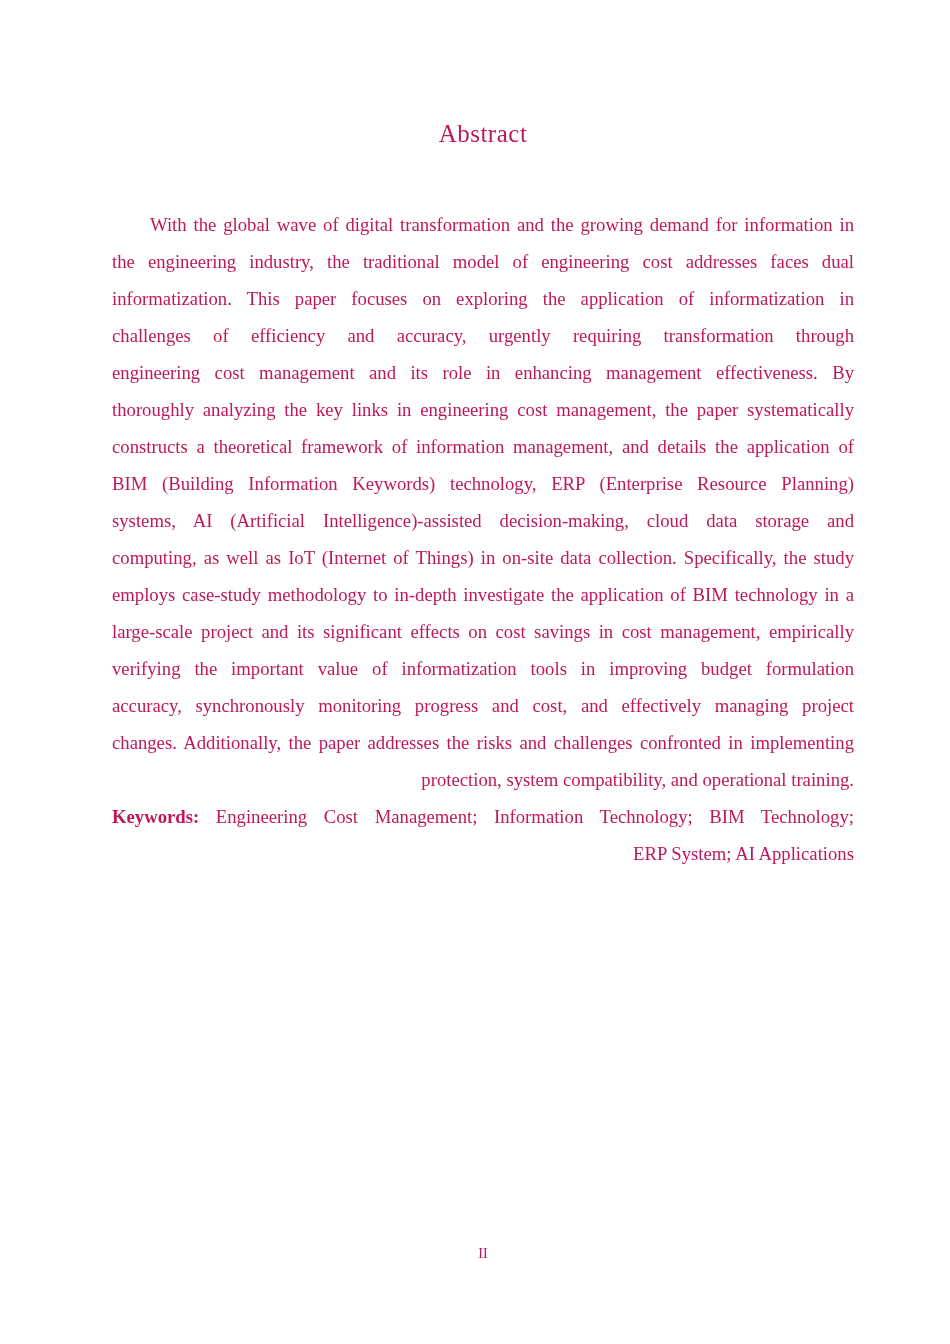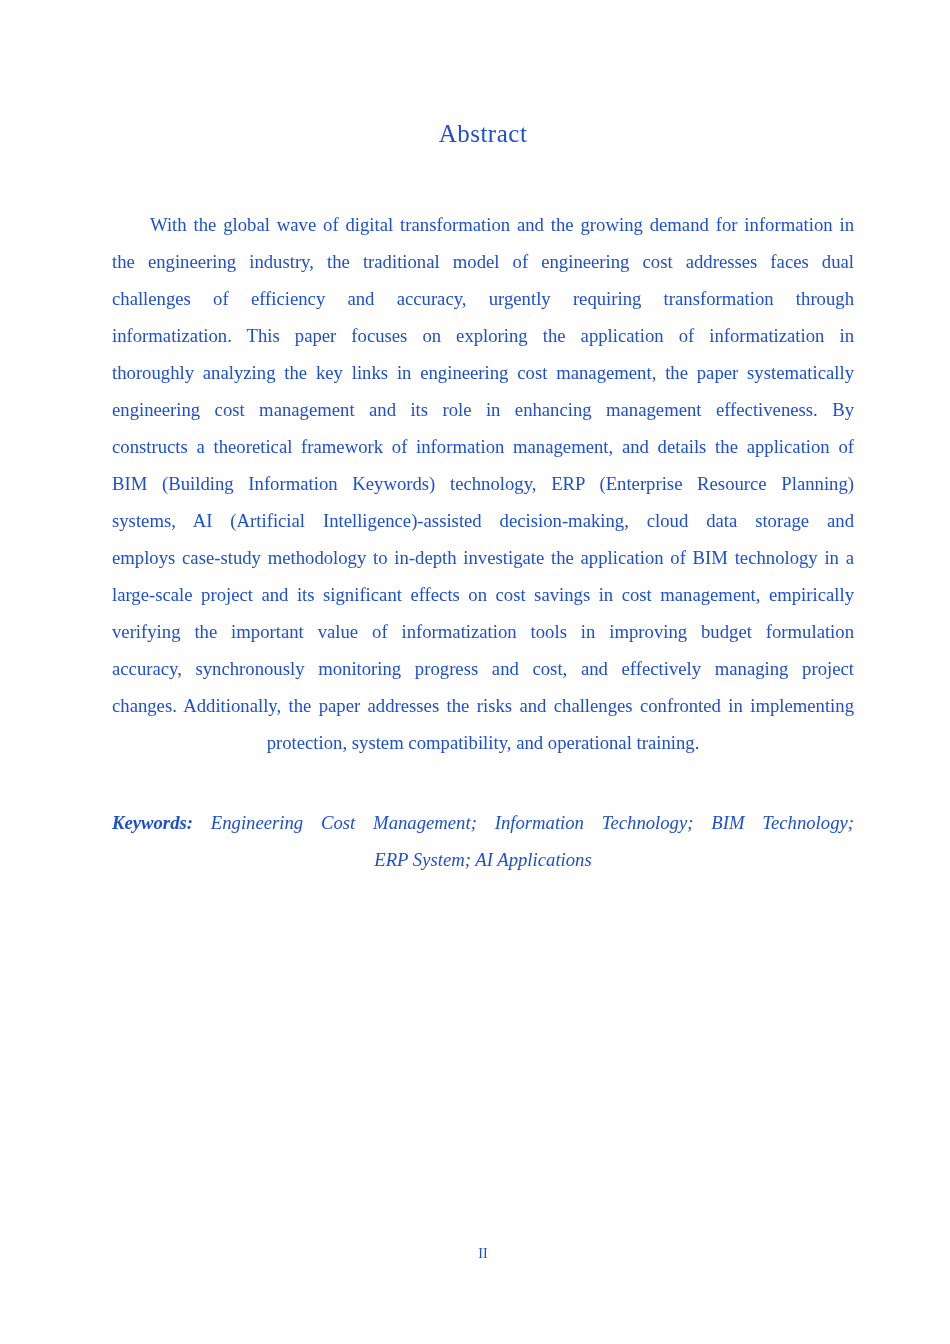--- a/index.html
+++ b/index.html
@@ -3,21 +3,21 @@
 <meta charset="utf-8">
 <style>
   * { margin: 0; padding: 0; box-sizing: border-box; }
   html, body { background: #ffffff; }
   .page {
     position: relative;
     width: 932px;
     height: 1344px;
     background: #ffffff;
     font-family: "Liberation Serif", "DejaVu Serif", serif;
-    color: #1d4ed8;
+    color: #be185d;
     overflow: hidden;
   }
   .content {
     position: absolute;
     left: 112px;
     top: 0;
     width: 742px;
   }
   .doc-title {
     margin-top: 116px;
@@ -26,35 +26,33 @@
     font-weight: 400;
     line-height: 36px;
     letter-spacing: 0.5px;
   }
   .abstract-body {
     margin-top: 54px;
     font-size: 18.7px;
     line-height: 37px;
   }
   .line {
-    text-align: center;
+    text-align: right;
     white-space: normal;
   }
   .line.just {
     text-align: justify;
     text-align-last: justify;
   }
   .line.indent {
     padding-left: 38px;
   }
   .keywords-block {
-    margin-top: 43px;
     font-size: 18.7px;
     line-height: 37px;
-    font-style: italic;
   }
   .kw-label {
     font-weight: bold;
   }
   .page-footer {
     position: absolute;
     top: 1246px;
     left: 112px;
     width: 742px;
     text-align: center;
@@ -66,27 +64,28 @@
 <body>
 
 <div class="page">
   <div class="content">
 
     <h1 class="doc-title">Abstract</h1>
 
     <div class="abstract-body">
       <div class="line just indent">With the global wave of digital transformation and the growing demand for information in</div>
       <div class="line just">the engineering industry, the traditional model of engineering cost addresses faces dual</div>
+      <div class="line just">informatization. This paper focuses on exploring the application of informatization in</div>
       <div class="line just">challenges of efficiency and accuracy, urgently requiring transformation through</div>
-      <div class="line just">informatization. This paper focuses on exploring the application of informatization in</div>
+      <div class="line just">engineering cost management and its role in enhancing management effectiveness. By</div>
       <div class="line just">thoroughly analyzing the key links in engineering cost management, the paper systematically</div>
-      <div class="line just">engineering cost management and its role in enhancing management effectiveness. By</div>
       <div class="line just">constructs a theoretical framework of information management, and details the application of</div>
       <div class="line just">BIM (Building Information Keywords) technology, ERP (Enterprise Resource Planning)</div>
       <div class="line just">systems, AI (Artificial Intelligence)-assisted decision-making, cloud data storage and</div>
+      <div class="line just">computing, as well as IoT (Internet of Things) in on-site data collection. Specifically, the study</div>
       <div class="line just">employs case-study methodology to in-depth investigate the application of BIM technology in a</div>
       <div class="line just">large-scale project and its significant effects on cost savings in cost management, empirically</div>
       <div class="line just">verifying the important value of informatization tools in improving budget formulation</div>
       <div class="line just">accuracy, synchronously monitoring progress and cost, and effectively managing project</div>
       <div class="line just">changes. Additionally, the paper addresses the risks and challenges confronted in implementing</div>
       <div class="line">protection, system compatibility, and operational training.</div>
     </div>
 
     <div class="keywords-block">
       <div class="line just"><span class="kw-label">Keywords:</span> <span>Engineering Cost Management; Information Technology; BIM Technology;</span></div>

